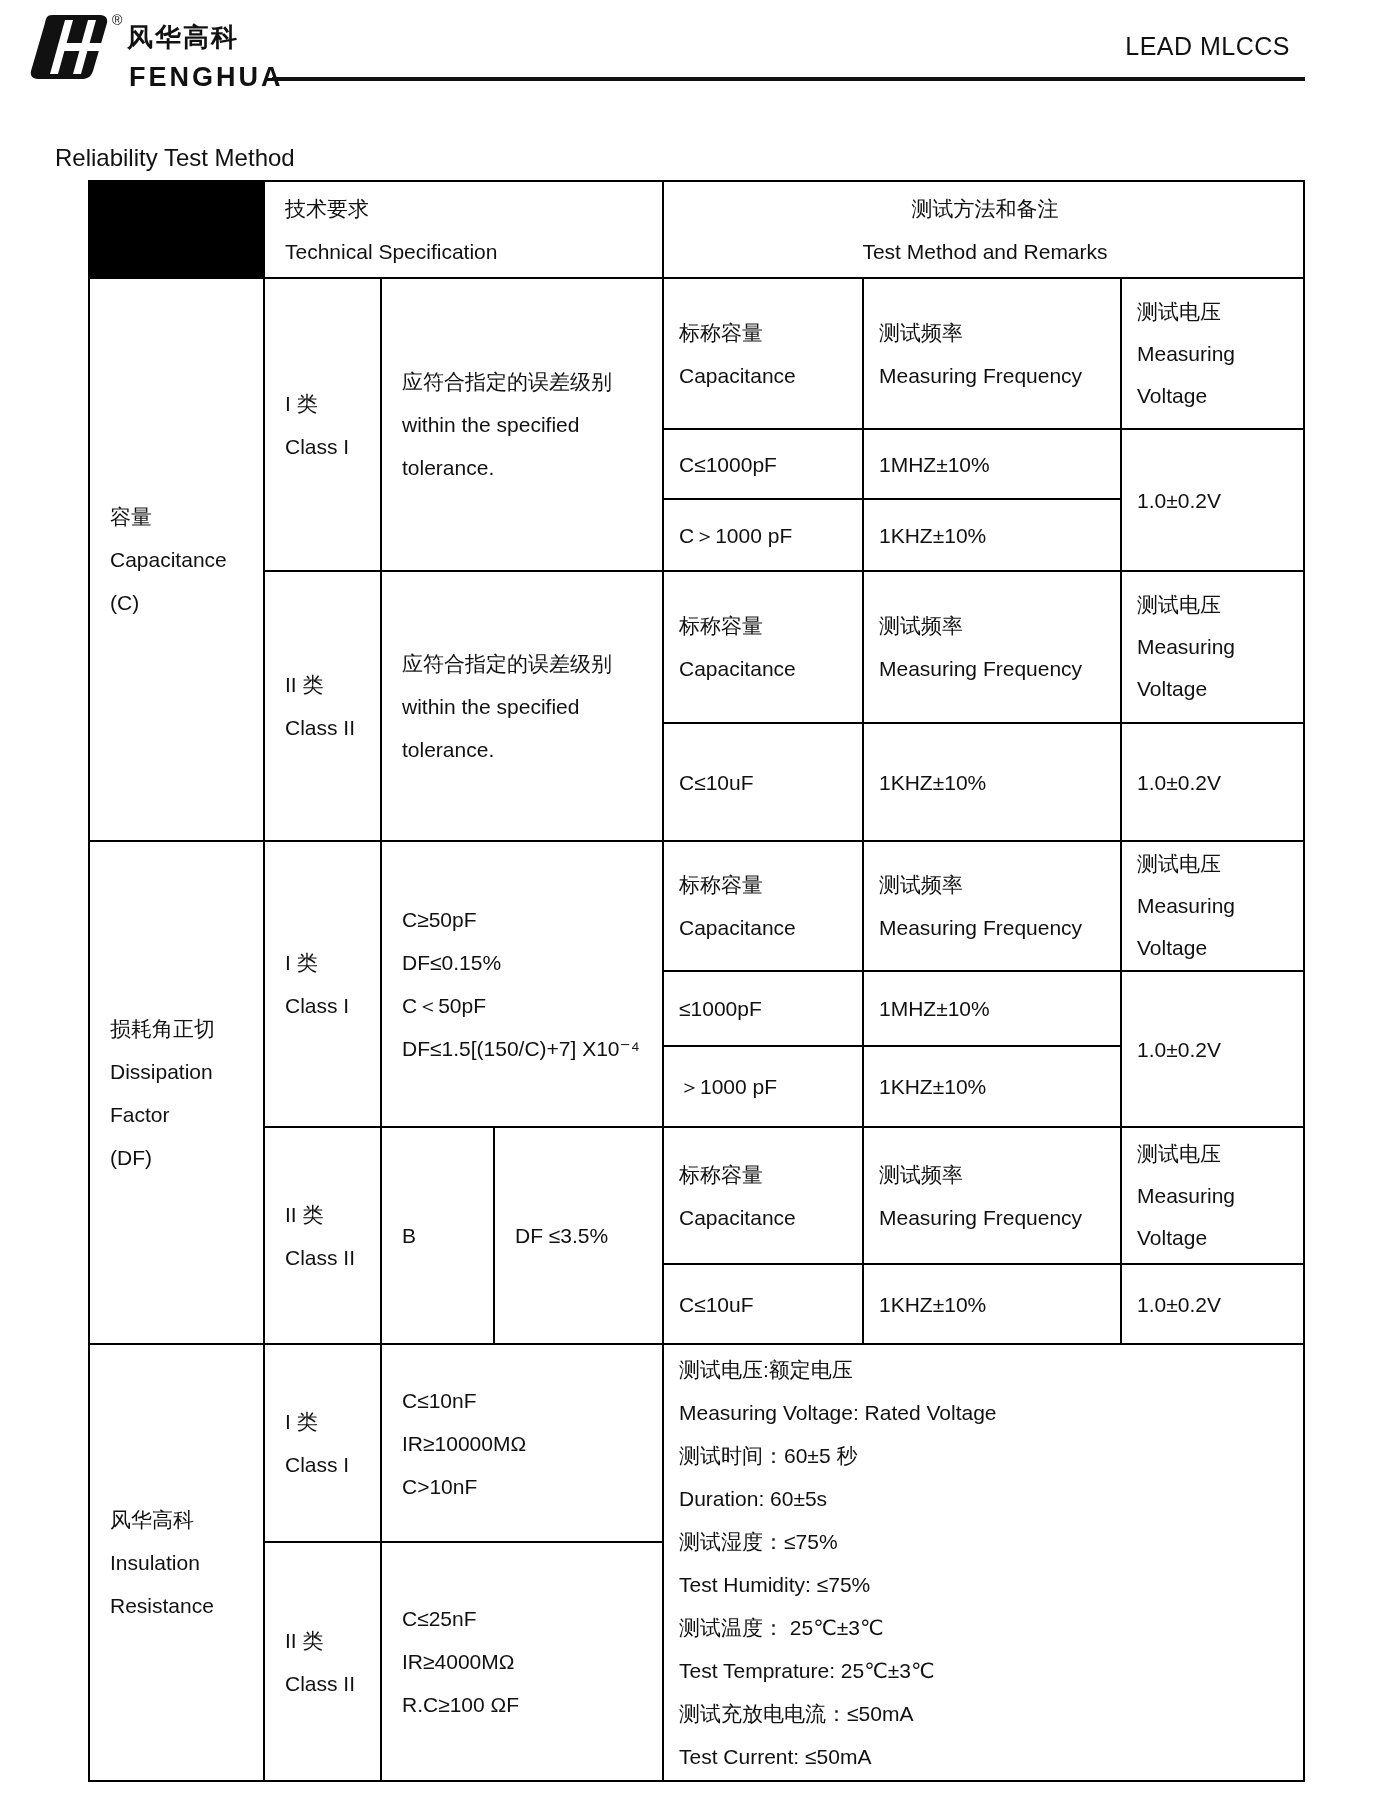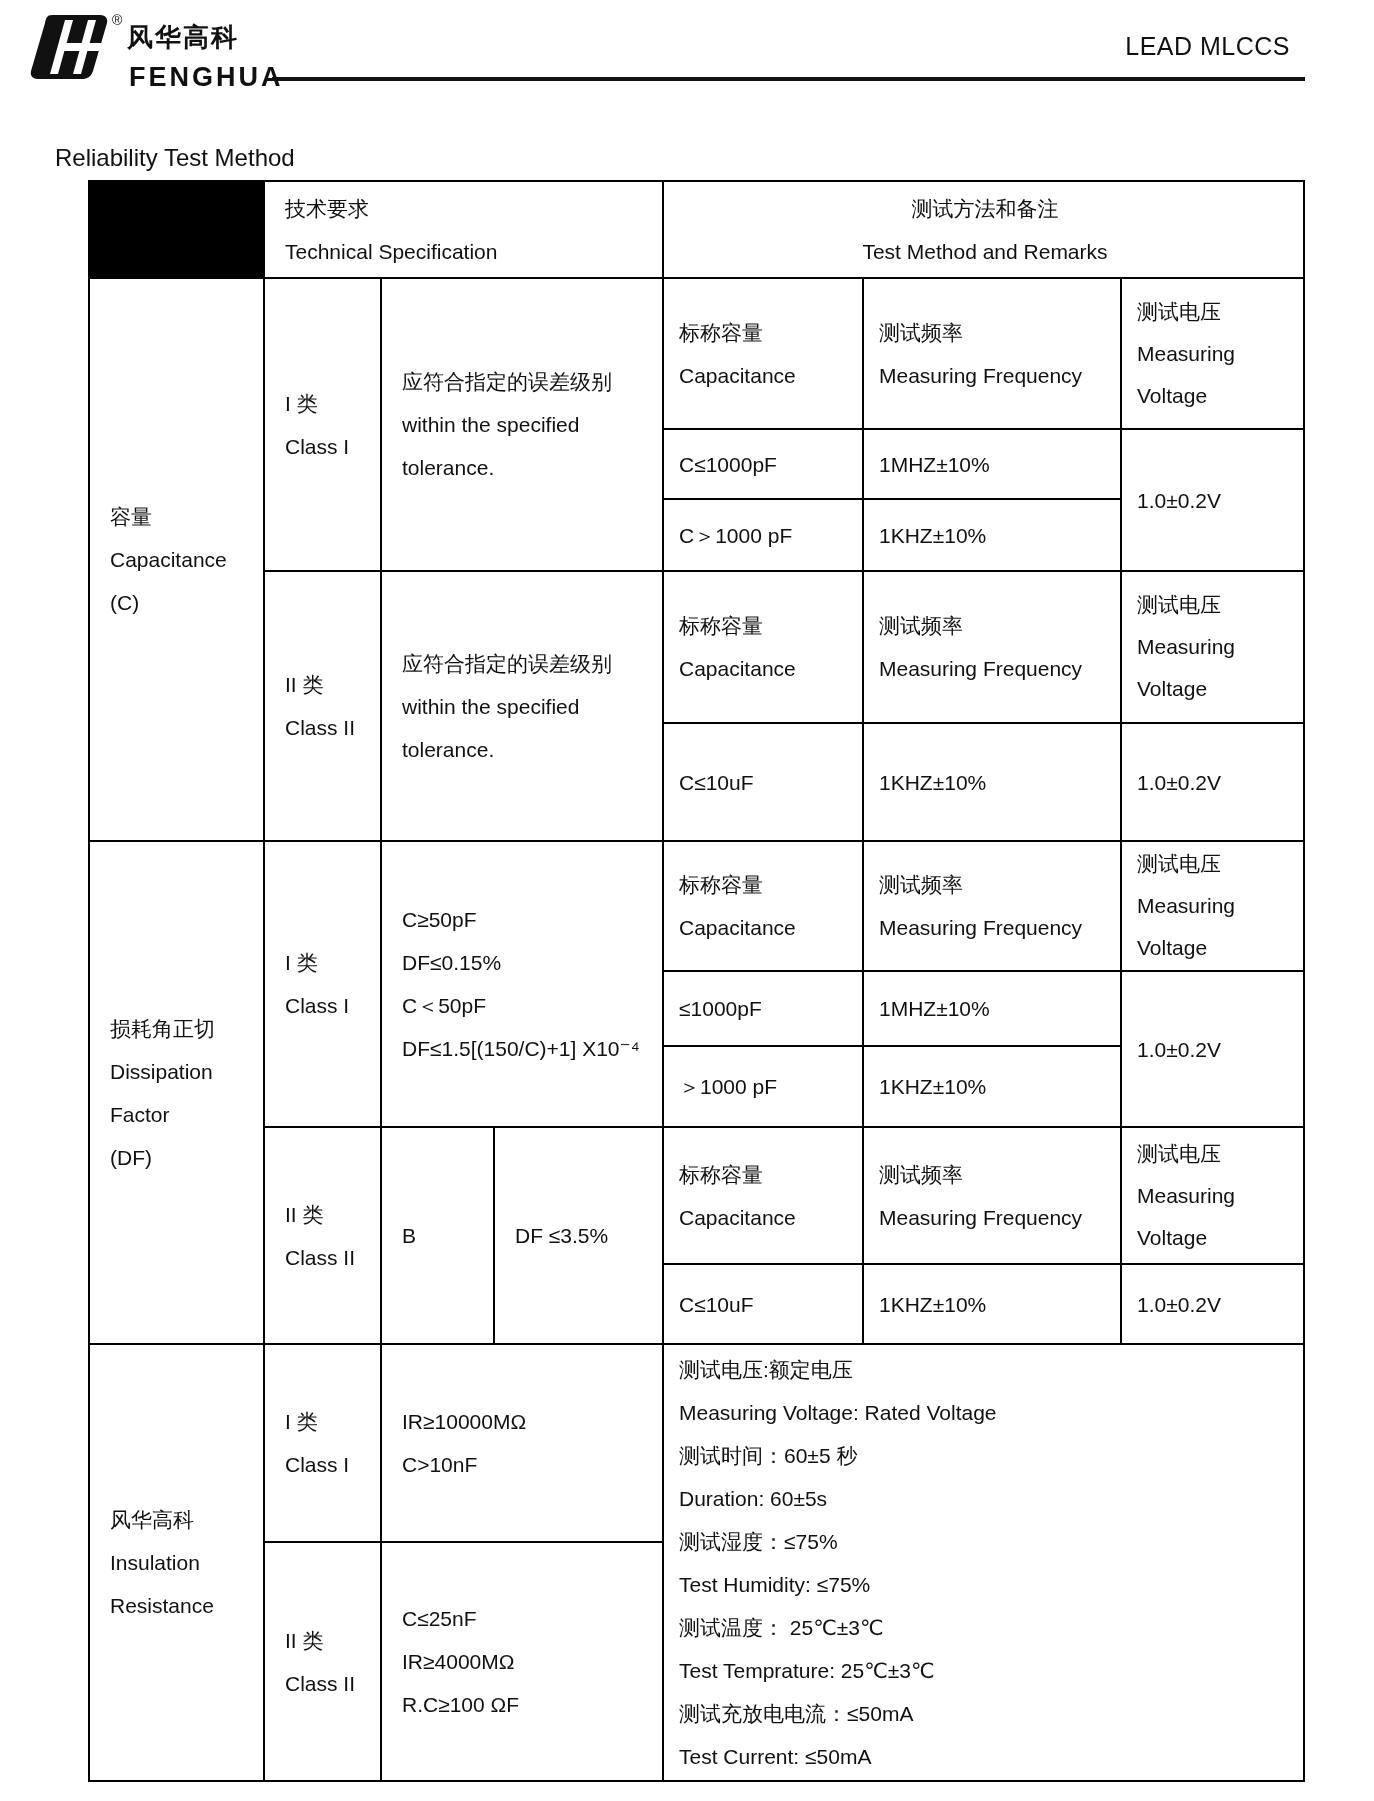--- a/index.html
+++ b/index.html
@@ -140,21 +140,21 @@
     <div>(DF)</div>
   </div>
   <div class="cell" style="grid-area:7/2/10/3">
     <div>I 类</div>
     <div>Class I</div>
   </div>
   <div class="cell" style="grid-area:7/3/10/5">
     <div>C≥50pF</div>
     <div>DF≤0.15%</div>
     <div>C＜50pF</div>
-    <div>DF≤1.5[(150/C)+1] X10⁻⁴</div>
+    <div>DF≤1.5[(150/C)+7] X10⁻⁴</div>
   </div>
   <div class="cell sub" style="grid-area:7/5/8/6">
     <div>标称容量</div>
     <div>Capacitance</div>
   </div>
   <div class="cell sub" style="grid-area:7/6/8/7">
     <div>测试频率</div>
     <div>Measuring Frequency</div>
   </div>
   <div class="cell sub tight" style="grid-area:7/7/8/8">
@@ -213,20 +213,21 @@
   <div class="cell" style="grid-area:12/1/14/2">
     <div>风华高科</div>
     <div>Insulation</div>
     <div>Resistance</div>
   </div>
   <div class="cell" style="grid-area:12/2/13/3">
     <div>I 类</div>
     <div>Class I</div>
   </div>
   <div class="cell" style="grid-area:12/3/13/5">
+    <div>C≤10nF</div>
     <div>IR≥10000MΩ</div>
     <div>C&gt;10nF</div>
   </div>
   <div class="cell" style="grid-area:13/2/14/3">
     <div>II 类</div>
     <div>Class II</div>
   </div>
   <div class="cell" style="grid-area:13/3/14/5">
     <div>C≤25nF</div>
     <div>IR≥4000MΩ</div>

